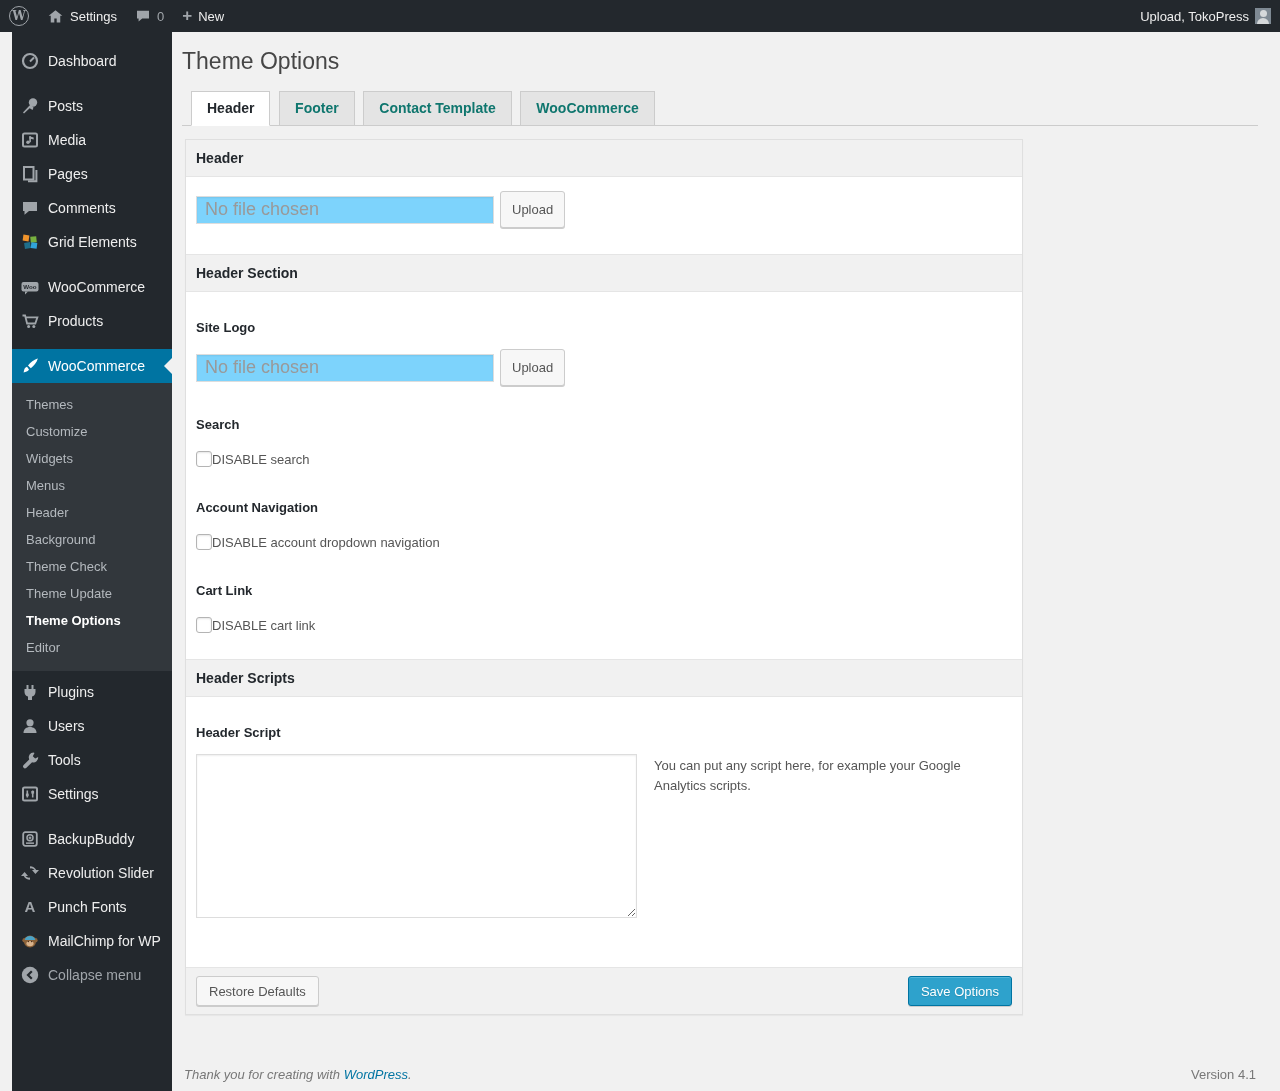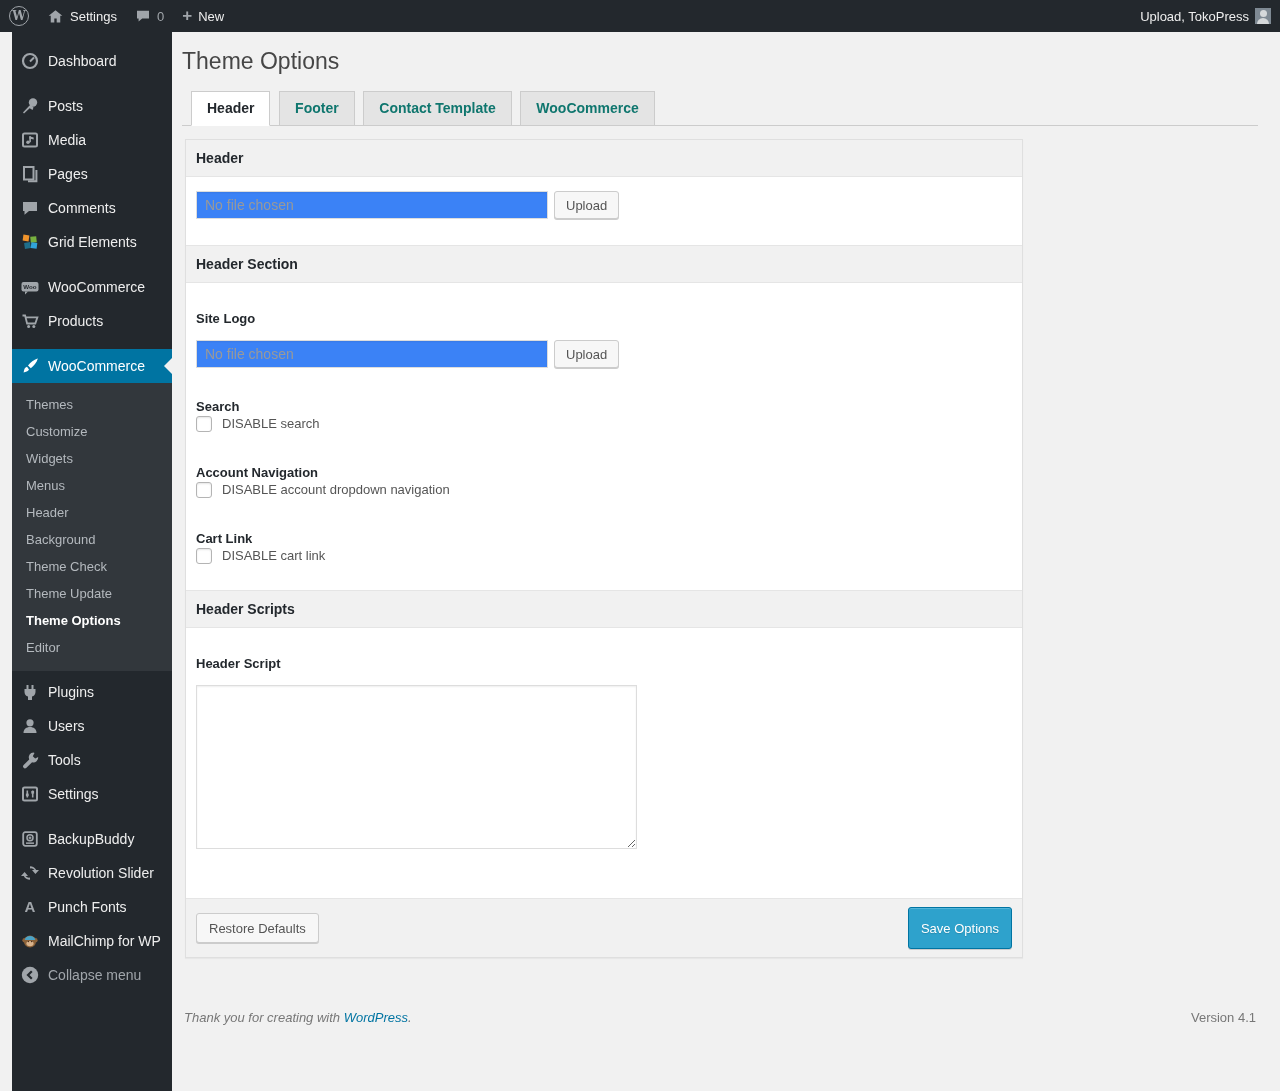--- a/index.html
+++ b/index.html
@@ -81,53 +81,53 @@
   }
   .sec {
     background: #f1f1f1; padding: 9px 10px; font-size: 14px; font-weight: 600;
     color: #23282d; border-bottom: 1px solid #e5e5e5; line-height: 18px;
   }
   .sec.bt { border-top: 1px solid #e5e5e5; }
   .pbody { padding: 0 10px 26px; }
   .flabel { font-weight: bold; font-size: 13px; color: #23282d; padding-top: 28px; line-height: 15px; }
   .frow { margin-top: 14px; display: flex; align-items: center; }
   .file-input {
-    width: 352px; height: 28px; border: 1px solid #ddd; background: #3b82f6;
-    padding: 3px 8px; font-size: 14px; color: #32373c;
+    width: 298px; height: 28px; border: 1px solid #ddd; background: #7dd3fc;
+    padding: 3px 8px; font-size: 18px; color: #32373c;
     font-family: "Liberation Sans", sans-serif;
     box-shadow: inset 0 1px 2px rgba(0,0,0,0.07); outline: none;
   }
   .file-input::placeholder { color: #999; opacity: 1; }
   .btn {
-    margin-left: 6px; height: 28px; padding: 0 11px;
+    margin-left: 6px; height: 37px; padding: 0 11px;
     background: #f7f7f7; border: 1px solid #ccc; border-radius: 3px;
     color: #555; font-size: 13px; cursor: pointer;
     box-shadow: 0 1px 0 #ccc; font-family: "Liberation Sans", sans-serif;
   }
-  .cbrow { margin-top: 2px; display: flex; align-items: flex-start; gap: 10px; }
+  .cbrow { margin-top: 19px; display: flex; align-items: center; }
   .cb {
     appearance: none; -webkit-appearance: none; margin: 0;
     width: 16px; height: 16px; border: 1px solid #b4b4b4; border-radius: 3px;
     background: #fff; box-shadow: inset 0 1px 2px rgba(0,0,0,0.1); cursor: pointer;
   }
   .cblabel { font-size: 13px; color: #555; cursor: pointer; }
   .script-row { margin-top: 14px; display: flex; align-items: flex-start; }
   .script-area {
     width: 441px; height: 164px; border: 1px solid #ddd; background: #fff;
     box-shadow: inset 0 1px 2px rgba(0,0,0,0.07); outline: none; resize: both;
     font-family: "DejaVu Sans Mono", monospace;
   }
   .hint { margin: 2px 0 0 17px; width: 310px; font-size: 13px; color: #555; line-height: 1.55; }
   .pfoot {
     background: #f1f1f1; border-top: 1px solid #e5e5e5; padding: 8px 10px;
     display: flex; justify-content: space-between; align-items: center;
   }
   .btn-lg { margin-left: 0; height: 30px; padding: 0 12px; }
   .btn-primary {
-    height: 42px; padding: 0 12px; border-radius: 3px; cursor: pointer;
+    height: 30px; padding: 0 12px; border-radius: 3px; cursor: pointer;
     background: #2ea2cc; border: 1px solid #0074a2; color: #fff; font-size: 13px;
     box-shadow: inset 0 1px 0 rgba(120,200,230,0.5), 0 1px 0 rgba(0,0,0,0.15);
     text-shadow: 0 1px 1px rgba(0,0,0,0.15); font-family: "Liberation Sans", sans-serif;
   }
 
   .wpfooter { margin: 52px 2px 0; display: flex; justify-content: space-between; color: #777; font-size: 13px; }
   .thanks { font-style: italic; }
   .thanks a { color: #0074a2; text-decoration: none; cursor: pointer; }
   .version { color: #777; }
 </style>
@@ -416,20 +416,21 @@
         <span class="cblabel">DISABLE cart link</span>
       </div>
     </div>
 
     <div class="sec bt">Header Scripts</div>
 
     <div class="pbody" style="padding-bottom:49px;">
       <div class="flabel">Header Script</div>
       <div class="script-row">
         <textarea class="script-area" style=""></textarea>
+        <p class="hint">You can put any script here, for example your Google Analytics scripts.</p>
       </div>
     </div>
 
     <div class="pfoot">
       <button class="btn btn-lg">Restore Defaults</button>
       <button class="btn-primary">Save Options</button>
     </div>
   </div>
 
   <div class="wpfooter">

